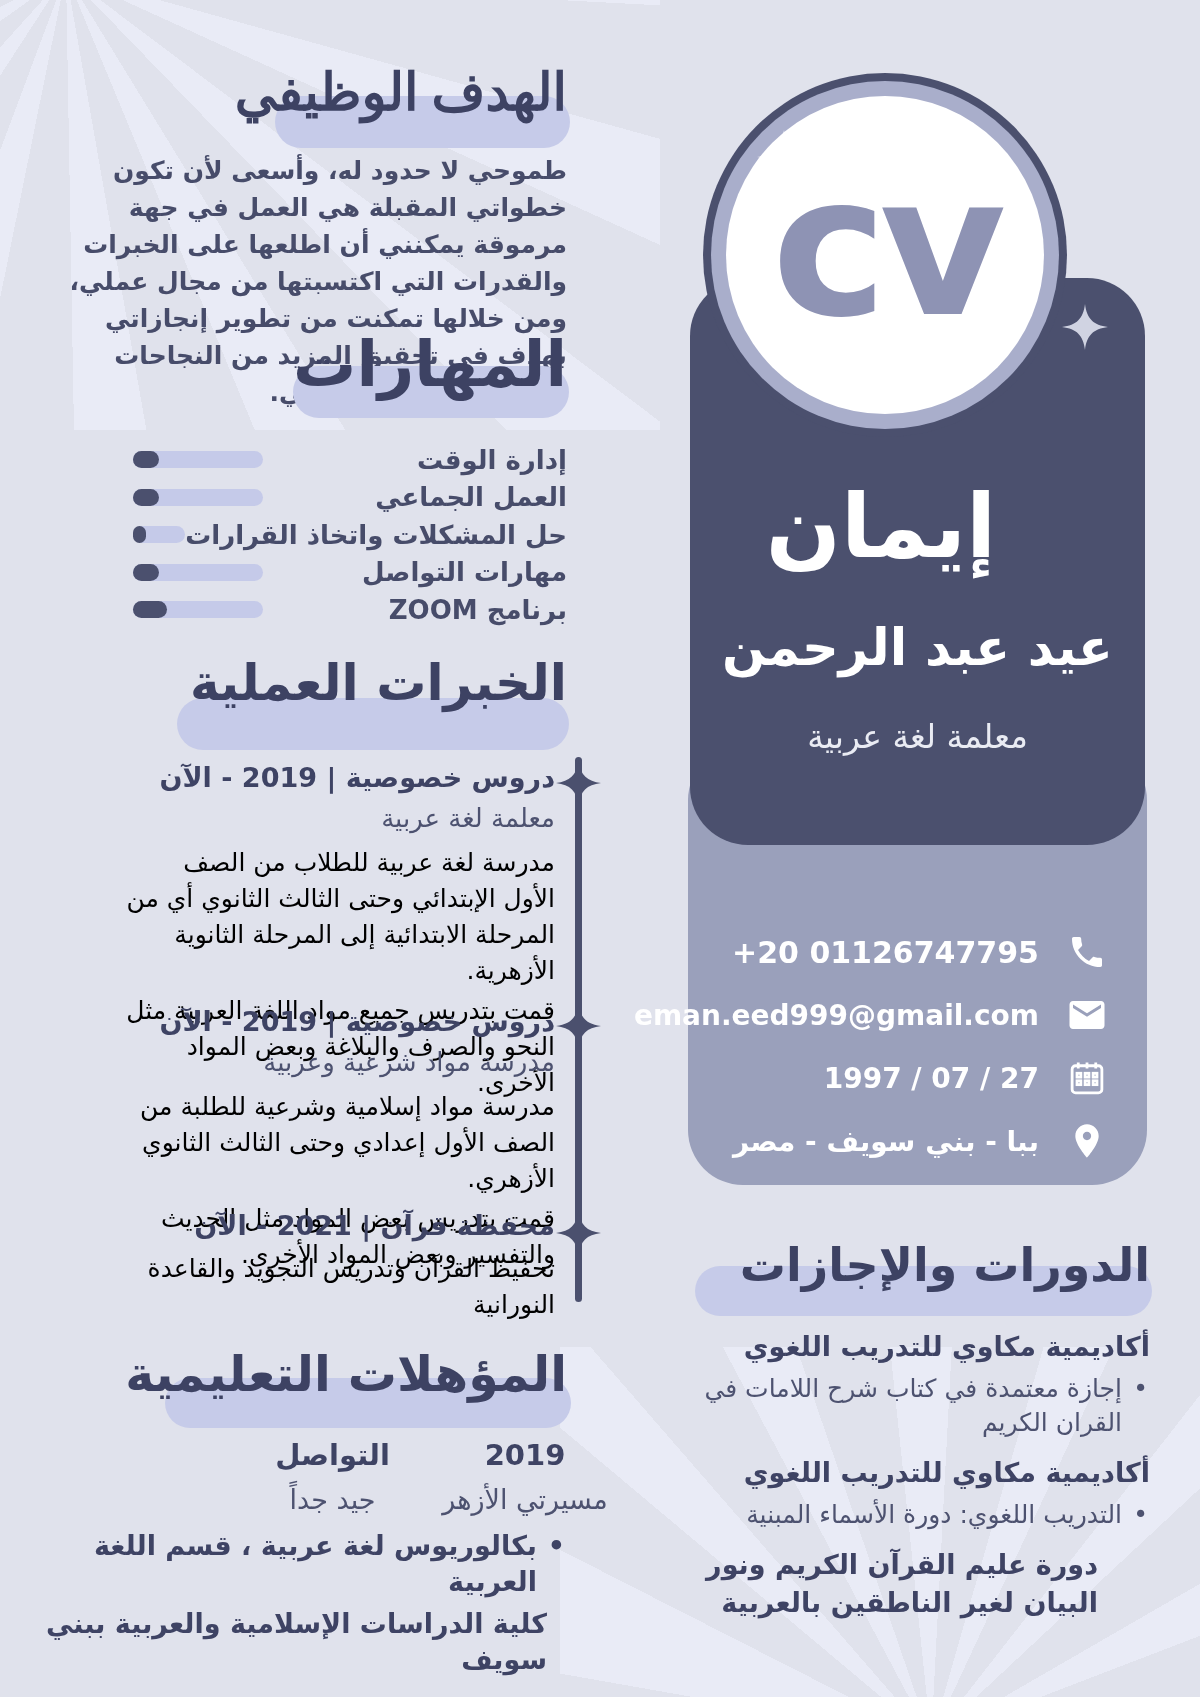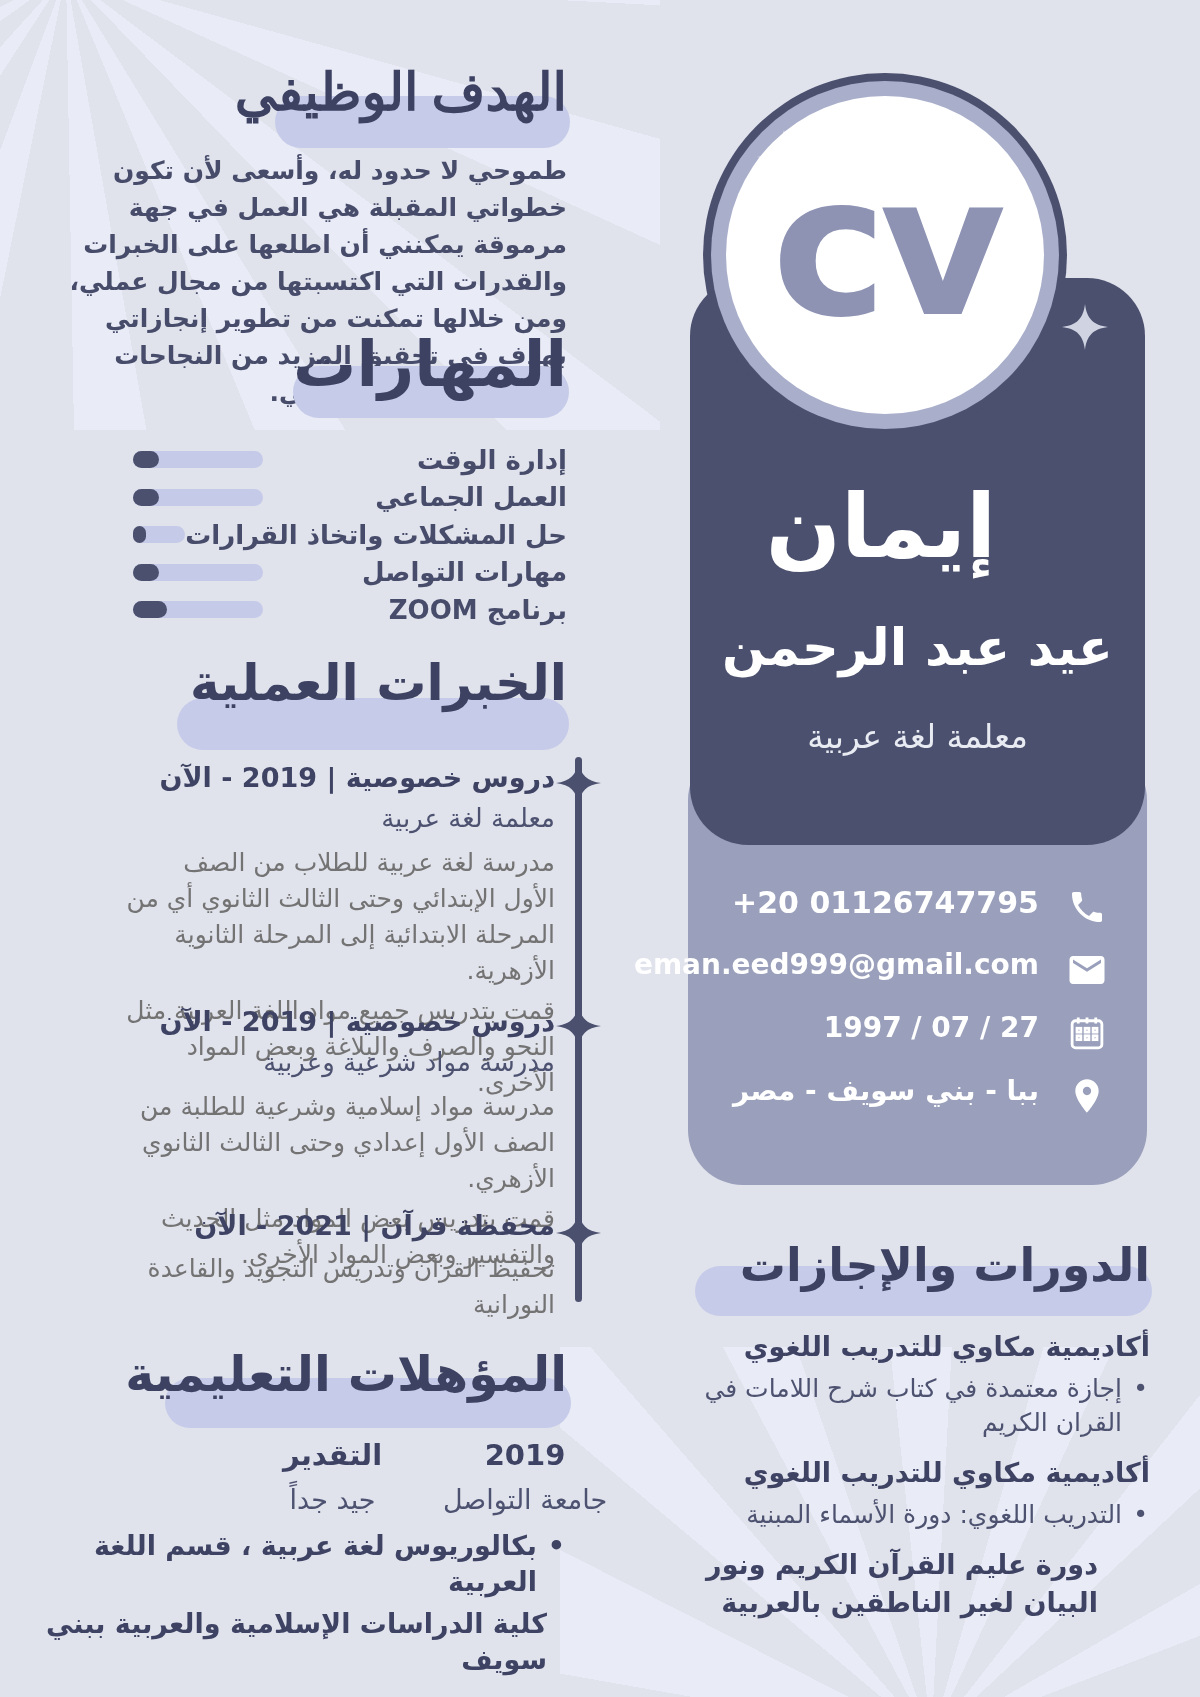--- a/index.html
+++ b/index.html
@@ -58,21 +58,21 @@
   .timeline-line {
     position:absolute; left:575px; top:757px; width:7px; height:545px;
     background:#4b506e; border-radius:4px; z-index:2;
   }
   .sparkle { position:absolute; z-index:3; }
   .exp-item {
     position:absolute; left:125px; width:430px; text-align:right; z-index:2;
   }
   .exp-title { font-size:27px; font-weight:bold; color:#3e4364; margin-bottom:10px; }
   .exp-sub   { font-size:26px; color:#4d5270; margin-bottom:12px; }
-  .exp-det   { font-size:25px; color:#737373; line-height:36px; margin-bottom:4px; }
+  .exp-det   { font-size:25px; color:#000000; line-height:36px; margin-bottom:4px; }
   
   .edu-col { position:absolute; text-align:center; z-index:2; }
   .edu-strong { font-size:29px; font-weight:bold; color:#3e4364; }
   .edu-plain  { font-size:27px; color:#4d5270; margin-top:12px; }
   .degree-block { position:absolute; left:40px; top:1528px; width:527px; text-align:right; z-index:2; }
   .degree-l1 {
     position:relative; padding-right:30px;
     font-size:27px; font-weight:bold; color:#3e4364; line-height:36px;
   }
   .degree-l1::before { content:"•"; position:absolute; right:2px; top:0; }
@@ -110,21 +110,21 @@
   .name-2 {
     position:absolute; left:690px; top:612px; width:455px; text-align:center;
     font-size:51px; font-weight:bold; color:#ffffff; line-height:1.4; z-index:5;
   }
   .job-title {
     position:absolute; left:690px; top:712px; width:455px; text-align:center;
     font-size:33px; color:#e9ebf3; line-height:1.5; z-index:5;
   }
   .contact-row {
     position:absolute; right:38px; height:46px;
-    display:flex; align-items:flex-start; gap:26px; direction:rtl; z-index:2;
+    display:flex; align-items:center; gap:26px; direction:rtl; z-index:2;margin-top:44px;
   }
   .contact-icon { width:44px; height:44px; display:flex; align-items:center; justify-content:center; flex:none; }
   .contact-text { font-size:28px; font-weight:bold; color:#ffffff; white-space:nowrap; }
   .ltr { direction:ltr; unicode-bidi:isolate; }
   
   .courses-list { position:absolute; left:660px; top:1328px; width:490px; text-align:right; z-index:2; }
   .course-title { font-size:27px; font-weight:bold; color:#3e4364; line-height:38px; margin-bottom:6px; }
   .course-det {
     position:relative; padding-right:28px; margin-bottom:14px;
     font-size:25px; color:#4d5270; line-height:34px;
@@ -214,24 +214,24 @@
     <div class="exp-title">محفظة قرآن | 2021 - الآن</div>
     <div class="exp-det">تحفيظ القرآن وتدريس التجويد والقاعدة النورانية</div>
   </div>
 
   <div class="sec-head" style="left:40px; top:1342px; width:527px; font-size:49px;">
     <div class="pill" style="right:-4px; top:36px; width:406px; height:50px;"></div>
     <span class="txt">المؤهلات التعليمية</span>
   </div>
   <div class="edu-col" style="left:440px; top:1438px; width:170px;">
     <div class="edu-strong">2019</div>
-    <div class="edu-plain">جامعة التواصل</div>
+    <div class="edu-plain">مسيرتي الأزهر</div>
   </div>
   <div class="edu-col" style="left:245px; top:1438px; width:175px;">
-    <div class="edu-strong">التقدير</div>
+    <div class="edu-strong">التواصل</div>
     <div class="edu-plain" style="font-weight:normal;">جيد جداً</div>
   </div>
   <div class="degree-block">
     <div class="degree-l1">بكالوريوس لغة عربية ، قسم اللغة العربية</div>
     <div class="degree-l2">كلية الدراسات الإسلامية والعربية ببني سويف</div>
   </div>
 
   <div class="contact-panel">
     <div class="contact-row" style="top:140px;">
       <span class="contact-icon">

